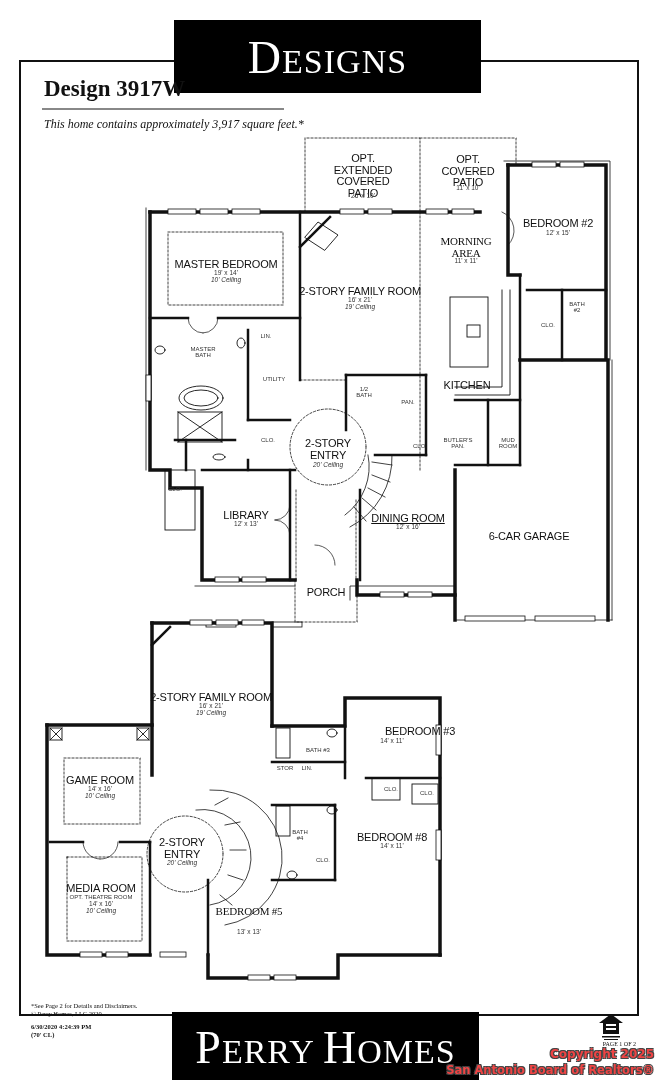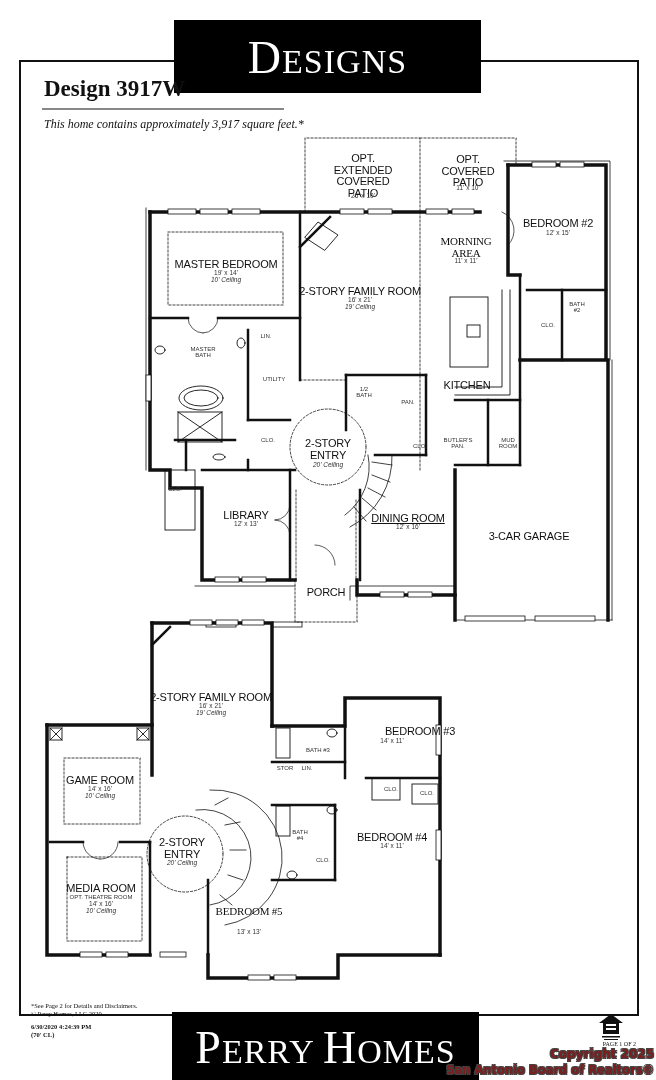--- a/index.html
+++ b/index.html
@@ -14,21 +14,21 @@
   .title-rule{position:absolute;left:42px;top:108px;width:242px;height:2px;background:#888;}
   .sqft{position:absolute;left:44px;top:117px;font-family:"Liberation Serif",serif;font-style:italic;font-size:12px;}
   svg.plan{position:absolute;left:0;top:0;}
   .lbl{position:absolute;text-align:center;transform:translateX(-50%);white-space:nowrap;line-height:1.05;}
   .room{font-size:11px;letter-spacing:-0.2px;}
   .dim{font-size:6.5px;color:#333;}
   .ceil{font-size:6.5px;font-style:italic;color:#333;}
   .small{font-size:6px;color:#333;}
   .foot{position:absolute;font-family:"Liberation Serif",serif;font-size:6.5px;line-height:1.25;}
   .pageno{position:absolute;right:20px;top:1041px;font-family:"Liberation Serif",serif;font-size:6px;}
-  .copy{position:absolute;right:2px;font-family:"DejaVu Sans",sans-serif;font-weight:bold;color:#7f1d1d;
+  .copy{position:absolute;right:2px;font-family:"DejaVu Sans",sans-serif;font-weight:bold;color:#ef4444;
         text-shadow:-1px -1px 0 #444,1px -1px 0 #444,-1px 1px 0 #444,1px 1px 0 #444;}
   .copy.l1{top:1047px;font-size:12px;}
   .copy.l2{top:1063px;font-size:11.5px;}
   .eho{position:absolute;left:597px;top:1012px;width:28px;height:30px;}
 </style>
 </head>
 <body>
 
 <div class="frame"></div>
 
@@ -267,21 +267,21 @@
 <div class="lbl room" style="left:328px;top:438px;white-space:pre;">2-STORY
 ENTRY</div>
 <div class="lbl ceil" style="left:328px;top:462px;">20' Ceiling</div>
 
 <div class="lbl room" style="left:246px;top:510px;text-align:right;">LIBRARY</div>
 <div class="lbl dim" style="left:246px;top:521px;">12' x 13'</div>
 
 <div class="lbl room" style="left:408px;top:513px;text-decoration:underline;">DINING ROOM</div>
 <div class="lbl dim" style="left:408px;top:524px;">12' x 16'</div>
 
-<div class="lbl room" style="left:529px;top:531px;">3-CAR GARAGE</div>
+<div class="lbl room" style="left:529px;top:531px;">6-CAR GARAGE</div>
 <div class="lbl room" style="left:326px;top:587px;text-align:center;">PORCH</div>
 
 <div class="lbl small" style="left:203px;top:346px;white-space:pre;">MASTER
 BATH</div>
 <div class="lbl small" style="left:266px;top:333px;">LIN.</div>
 <div class="lbl small" style="left:274px;top:376px;">UTILITY</div>
 <div class="lbl small" style="left:268px;top:437px;">CLO.</div>
 <div class="lbl small" style="left:175px;top:486px;">CLO.</div>
 <div class="lbl small" style="left:364px;top:386px;white-space:pre;">1/2
 BATH</div>
@@ -299,21 +299,21 @@
 <div class="lbl dim" style="left:211px;top:703px;">16' x 21'</div>
 <div class="lbl ceil" style="left:211px;top:710px;">19' Ceiling</div>
 
 <div class="lbl room" style="left:392px;top:726px;margin-left:28px;">BEDROOM #3</div>
 <div class="lbl dim" style="left:392px;top:738px;">14' x 11'</div>
 
 <div class="lbl room" style="left:100px;top:775px;">GAME ROOM</div>
 <div class="lbl dim" style="left:100px;top:786px;">14' x 16'</div>
 <div class="lbl ceil" style="left:100px;top:793px;">10' Ceiling</div>
 
-<div class="lbl room" style="left:392px;top:832px;">BEDROOM #4</div>
+<div class="lbl room" style="left:392px;top:832px;">BEDROOM #8</div>
 <div class="lbl dim" style="left:392px;top:843px;">14' x 11'</div>
 
 <div class="lbl room" style="left:182px;top:837px;white-space:pre;">2-STORY
 ENTRY</div>
 <div class="lbl ceil" style="left:182px;top:860px;">20' Ceiling</div>
 
 <div class="lbl room" style="left:101px;top:883px;">MEDIA ROOM</div>
 <div class="lbl small" style="left:101px;top:894px;">OPT. THEATRE ROOM</div>
 <div class="lbl dim" style="left:101px;top:901px;">14' x 16'</div>
 <div class="lbl ceil" style="left:101px;top:908px;">10' Ceiling</div>

